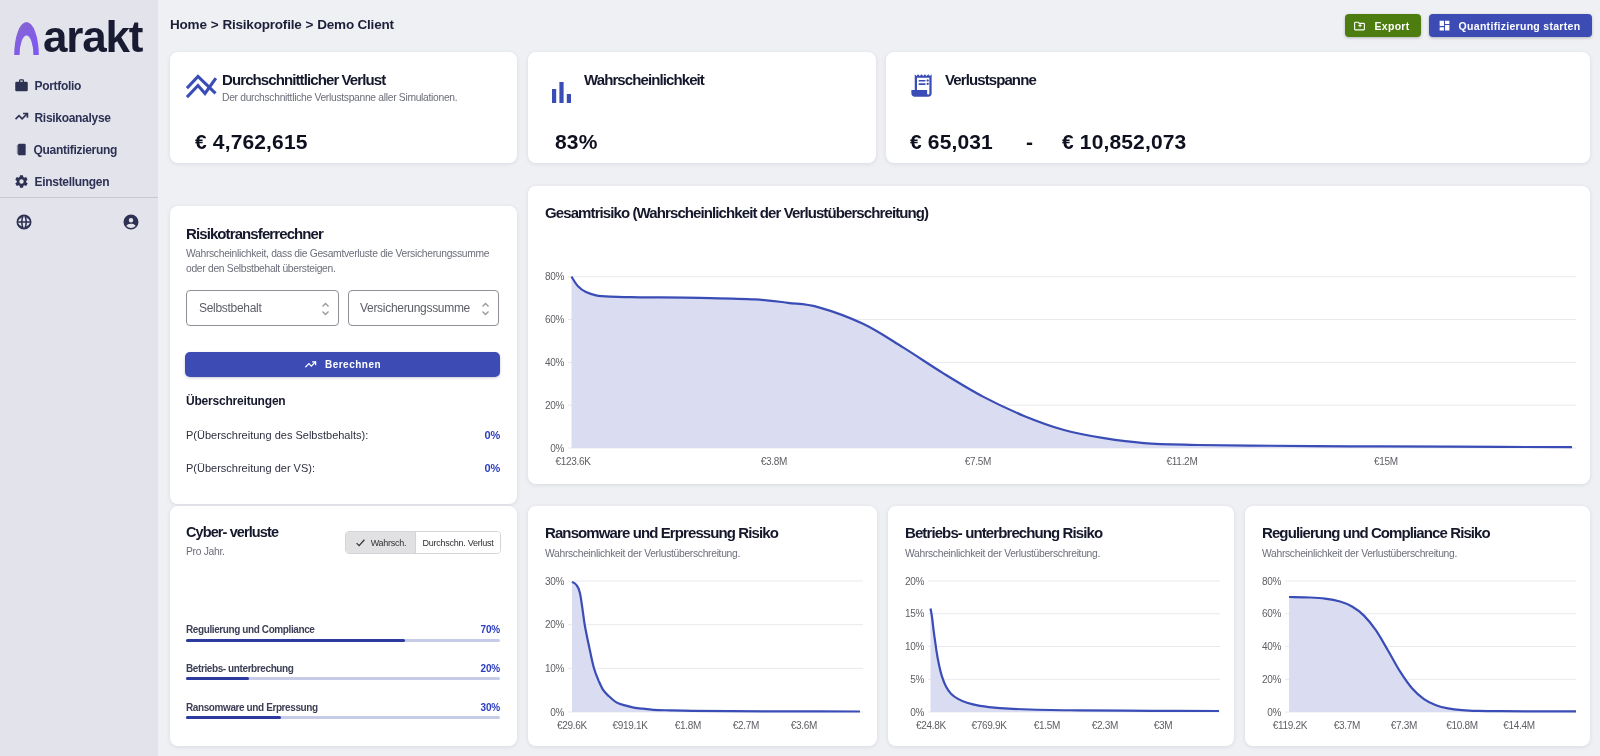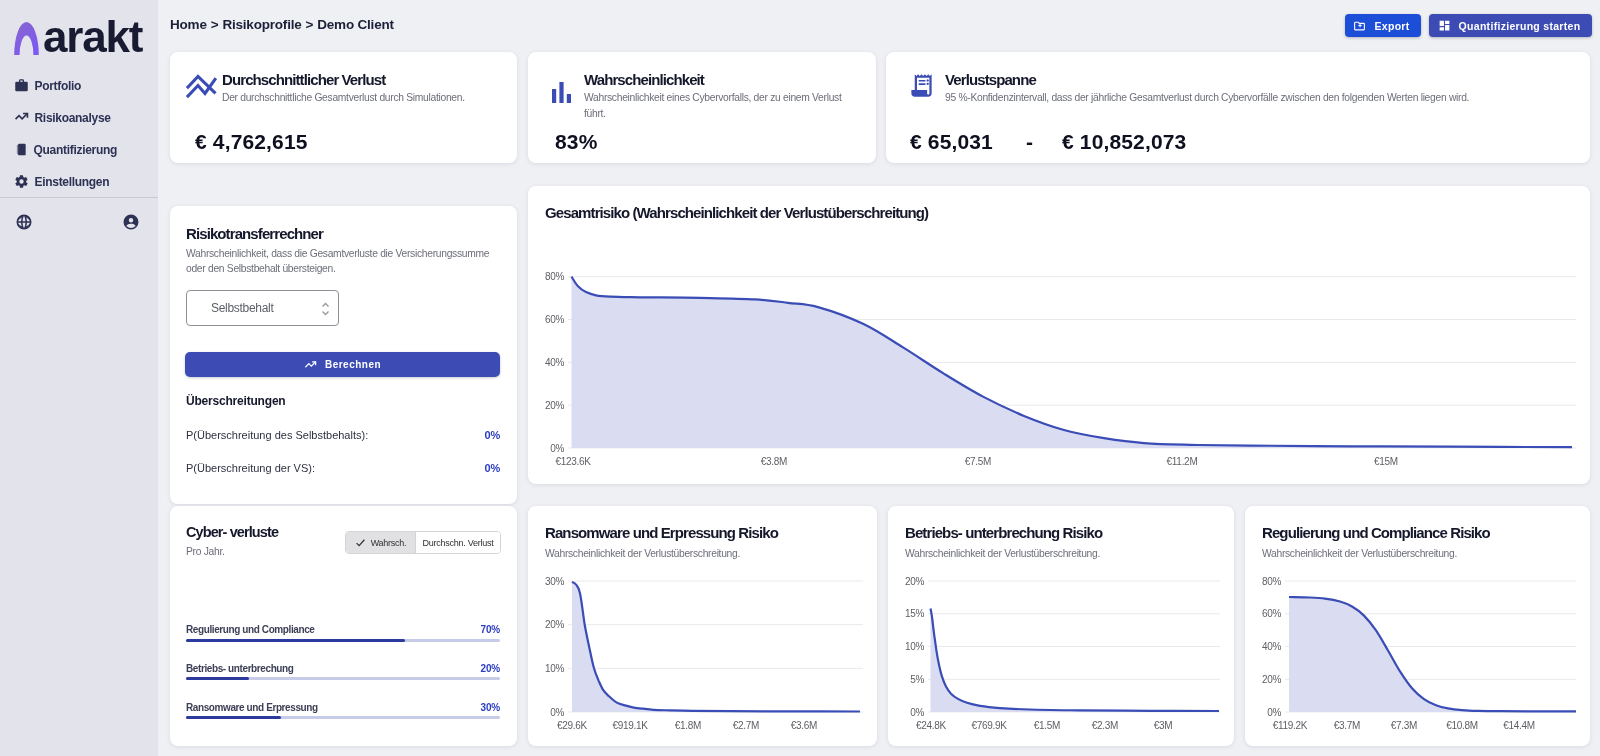--- a/index.html
+++ b/index.html
@@ -16,21 +16,21 @@
 #logo { position:absolute; left:14px; top:21px; }
 #logotext { position:absolute; left:43px; top:18px; font-weight:bold; font-size:44px; letter-spacing:-1.2px; color:#191b33; line-height:38px; }
 .nav { position:absolute; left:14px; display:flex; align-items:center; gap:5.5px; font-weight:bold; font-size:12px; color:#2d3154; letter-spacing:-0.3px; }
 #sb-divider { position:absolute; left:0; top:197px; width:158px; border-top:1px solid #c9c9d4; }
 
 #crumbs { position:absolute; left:170px; top:17px; font-size:13.5px; font-weight:bold; color:#1c1f38; letter-spacing:-0.2px; }
 #crumbs span { margin:0 4px; }
 
 .topbtn { position:absolute; top:14px; height:23px; border-radius:4px; color:#fff; font-weight:bold; font-size:10.5px; letter-spacing:0.3px; display:flex; align-items:center; justify-content:center; gap:8px; box-shadow:0 1px 3px rgba(0,0,0,0.25); }
 
-.inp { position:absolute; height:36px; border:1px solid #8f9097; border-radius:4px; background:#fff; color:#5c5e66; font-size:12px; letter-spacing:-0.3px; display:flex; align-items:center; padding-left:24px; }
+.inp { position:absolute; height:36px; border:1px solid #8f9097; border-radius:4px; background:#fff; color:#5c5e66; font-size:12px; letter-spacing:-0.3px; display:flex; align-items:center; padding-left:12px; }
 .spin { position:absolute; right:8px; top:10px; }
 
 .plabel { position:absolute; font-size:10px; font-weight:bold; color:#3c3f55; letter-spacing:-0.4px; }
 .pval { position:absolute; font-size:10px; font-weight:bold; color:#2b3dc0; text-align:right; letter-spacing:-0.2px; }
 .ptrack { position:absolute; height:3px; border-radius:2px; background:#c6cbe8; }
 .pfill { position:absolute; height:3px; border-radius:2px; background:#2c3a9e; }
 </style>
 </head>
 <body>
 
@@ -73,67 +73,71 @@
   <div id="sb-divider"></div>
   <svg style="position:absolute;left:15px;top:213px;" width="18" height="18" viewBox="0 0 24 24" fill="#2d3154">
       <path d="M12 2a10 10 0 1 0 0 20 10 10 0 0 0 0-20zm7.93 9h-3.95a15.6 15.6 0 0 0-1.1-5.02A8.03 8.03 0 0 1 19.93 11zM12 4.04c.83 1.2 1.65 3.33 1.93 6.96h-3.86c.28-3.63 1.1-5.76 1.93-6.96zM4.07 13h3.95c.13 1.88.5 3.6 1.1 5.02A8.03 8.03 0 0 1 4.07 13zm3.95-2H4.07a8.03 8.03 0 0 1 5.05-5.02c-.6 1.42-.97 3.14-1.1 5.02zM12 19.96c-.83-1.2-1.65-3.33-1.93-6.96h3.86c-.28 3.63-1.1 5.76-1.93 6.96zm2.88-1.94c.6-1.42.97-3.14 1.1-5.02h3.95a8.03 8.03 0 0 1-5.05 5.02z"></path>
     </svg>
   <svg style="position:absolute;left:122px;top:213px;" width="18" height="18" viewBox="0 0 24 24" fill="#2d3154">
       <path d="M12 2a10 10 0 1 0 0 20 10 10 0 0 0 0-20zm0 4.5a3 3 0 1 1 0 6 3 3 0 0 1 0-6zm0 13.5a7.97 7.97 0 0 1-6-2.72c.03-1.99 4-3.08 6-3.08s5.97 1.09 6 3.08A7.97 7.97 0 0 1 12 20z"></path>
     </svg>
 </div>
 
 <div id="crumbs">Home<span>&gt;</span>Risikoprofile<span>&gt;</span>Demo Client</div>
-<div class="topbtn" style="left:1345px; width:76px; background:#1d4ed8;">
+<div class="topbtn" style="left:1345px; width:76px; background:#4d7c0f;">
   <svg width="13" height="13" viewBox="0 0 24 24" fill="#fff" style="margin-left:-3px;">
       <path d="M20 6h-8l-2-2H4a2 2 0 0 0-2 2v12a2 2 0 0 0 2 2h16a2 2 0 0 0 2-2V8a2 2 0 0 0-2-2zm0 12H4V6h5.17l2 2H20v10zm-8-4h2v-2h2v-2h-2V8h-2v2h-2v2h2z" transform="translate(0,1)"></path>
     </svg>
   <span>Export</span>
 </div>
 <div class="topbtn" style="left:1429px; width:163px; background:#3c4cb4;">
   <svg width="13" height="13" viewBox="0 0 24 24" fill="#fff" style="margin-left:-3px;">
       <path d="M3 3h8v10H3zM13 3h8v6h-8zM13 11h8v10h-8zM3 15h8v6H3z"></path>
     </svg>
   <span>Quantifizierung starten</span>
 </div>
 
 <div class="card" style="left:170px; top:52px; width:347px; height:111px;">
   <svg style="position:absolute;left:16px;top:21px;" width="31" height="25" viewBox="0 0 31 25" fill="none" stroke="#3a4cb5" stroke-width="3.1" stroke-linecap="square">
     <path d="M2 14 L12 3.5 L28.4 19.3"></path>
     <path d="M2 23 L12 12.5 L19 20.5 L29 6.5"></path>
   </svg>
   <div class="ct" style="left:52px; top:20px;">Durchschnittlicher Verlust</div>
-  <div class="cs" style="left:52px; top:38px;">Der durchschnittliche Gesamtverlust durch Simulationen.</div>
+  <div class="cs" style="left:52px; top:38px;">Der durchschnittliche Verlustspanne aller Simulationen.</div>
   <div class="val" style="left:25px; top:78.5px;">€ 4,762,615</div>
 </div>
 <div class="card" style="left:528px; top:52px; width:348px; height:111px;">
   <svg style="position:absolute;left:23px;top:30px;" width="21" height="21" viewBox="0 0 21 21" fill="#3a4cb5">
     <rect x="1" y="7" width="4.2" height="14"></rect>
       <rect x="8.4" y="0" width="4.2" height="21"></rect>
       <rect x="15.8" y="12" width="4.2" height="9"></rect>
   </svg>
   <div class="ct" style="left:56px; top:20px;">Wahrscheinlichkeit</div>
-  <div class="cs" style="left:56px; top:38px; white-space:nowrap;">Wahrscheinlichkeit eines Cybervorfalls, der zu einem Verlust<br>führt.</div>
   <div class="val" style="left:27px; top:78.5px;">83%</div>
 </div>
 <div class="card" style="left:886px; top:52px; width:704px; height:111px;">
   <svg style="position:absolute;left:22px;top:18px;" width="27" height="31" viewBox="0 0 24 24" fill="#3a4cb5">
     <path d="M6 22q-1.25 0-2.125-.875T3 19v-3h3V2l1.5 1.5L9 2l1.5 1.5L12 2l1.5 1.5L15 2l1.5 1.5L18 2l1.5 1.5L21 2v17q0 1.25-.875 2.125T18 22H6Zm12-2q.425 0 .712-.288T19 19V5H8v11h9v3q0 .425.288.713T18 20ZM9.5 8.5V7h6v1.5h-6Zm0 3V10h6v1.5h-6Zm8-3q-.625 0-.812-.288T16.5 7.5q0-.425.188-.712T17.5 6.5q.625 0 .813.288T18.5 7.5q0 .425-.188.713T17.5 8.5Zm0 3q-.625 0-.812-.287T16.5 10.5q0-.425.188-.712T17.5 9.5q.625 0 .813.288T18.5 10.5q0 .425-.188.713T17.5 11.5Z"></path>
   </svg>
   <div class="ct" style="left:59px; top:20px;">Verlustspanne</div>
-  <div class="cs" style="left:59px; top:38px;">95 %-Konfidenzintervall, dass der jährliche Gesamtverlust durch Cybervorfälle zwischen den folgenden Werten liegen wird.</div>
   <div class="val" style="left:24px; top:78.5px;">€ 65,031</div>
   <div class="val" style="left:140px; top:78.5px;">-</div>
   <div class="val" style="left:176px; top:78.5px;">€ 10,852,073</div>
 </div>
 
 <div class="card" style="left:170px; top:186px; width:347px; height:298px;margin-top:20px;">
   <div class="ct" style="left:16px; top:20px;">Risikotransferrechner</div>
   <div class="cs" style="left:16px; top:39.5px; white-space:nowrap;">Wahrscheinlichkeit, dass die Gesamtverluste die Versicherungssumme<br>oder den Selbstbehalt übersteigen.</div>
   <div class="inp" style="left:16px; top:84px; width:153px;">Selbstbehalt
+    <svg class="spin" width="9" height="16" viewBox="0 0 9 16" fill="none" stroke="#97979c" stroke-width="1.3">
+        <path d="M1.5 5.5 L4.5 2.5 L7.5 5.5"></path>
+        <path d="M1.5 10.5 L4.5 13.5 L7.5 10.5"></path>
+      </svg>
+  </div>
+  <div class="inp" style="left:178px; top:84px; width:151px; padding-left:11px;">Versicherungssumme
     <svg class="spin" width="9" height="16" viewBox="0 0 9 16" fill="none" stroke="#97979c" stroke-width="1.3">
         <path d="M1.5 5.5 L4.5 2.5 L7.5 5.5"></path>
         <path d="M1.5 10.5 L4.5 13.5 L7.5 10.5"></path>
       </svg>
   </div>
   <div style="position:absolute; left:15px; top:146px; width:315px; height:25px; background:#3c4cb4; border-radius:5px; display:flex; align-items:center; justify-content:center; gap:8px; color:#fff; font-weight:bold; font-size:10px; letter-spacing:0.5px; box-shadow:0 1px 3px rgba(0,0,0,0.2);">
     <svg width="13" height="13" viewBox="0 0 24 24" fill="none" stroke="#fff" stroke-width="2.2">
         <path d="M2.5 17 L9 10.5 L13.5 15 L21.5 7"></path>
         <path d="M15 7 L21.5 7 L21.5 13.5"></path>
       </svg>

